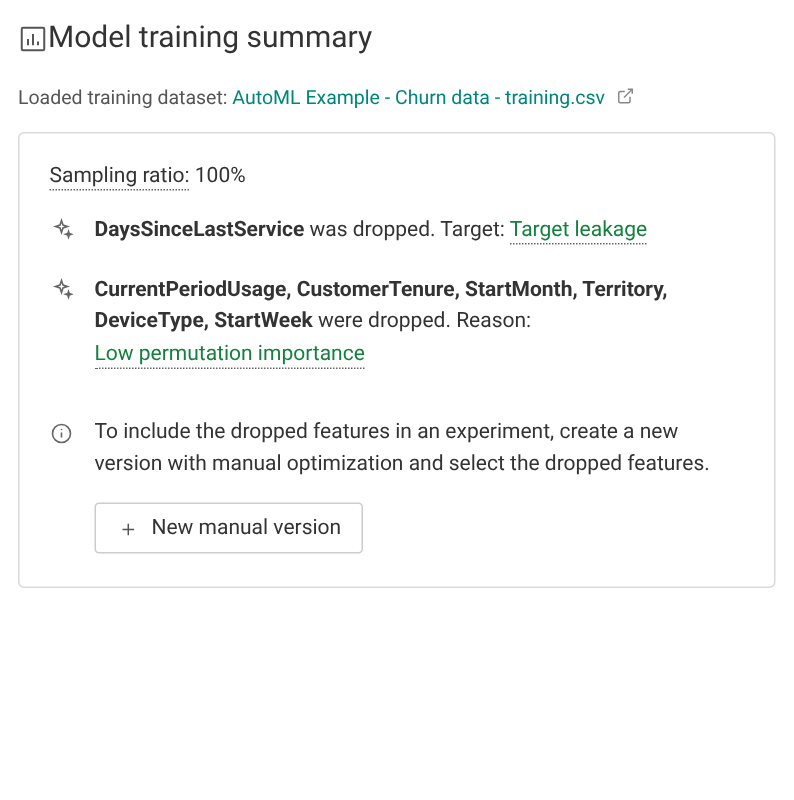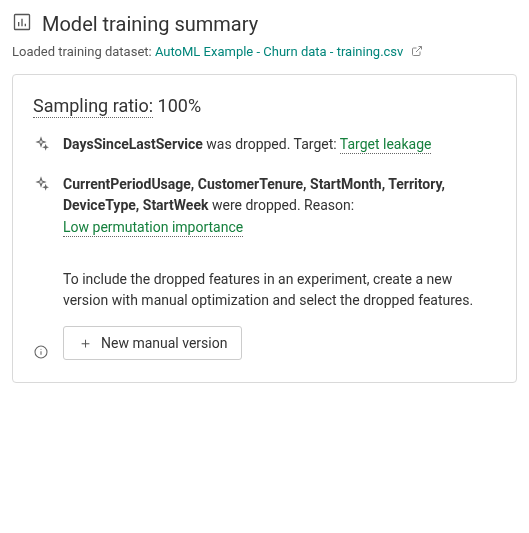--- a/index.html
+++ b/index.html
@@ -10,23 +10,22 @@
     body {
       font-family: -apple-system, BlinkMacSystemFont, "Segoe UI", Roboto, Helvetica, Arial, sans-serif;
       background: #ffffff;
       color: #333333;
       font-size: 14px;
       padding: 12px;
       width: 529px;
     }
     .header {
       display: flex;
-      align-items: flex-start;
-      gap: 10px;
-      margin-bottom: 8px;
+      align-items: flex-end;
+      margin-bottom: 22px;
     }
     .header-icon {
       width: 20px;
       height: 20px;
       color: #555;
       flex-shrink: 0;
     }
     .header-title {
       font-size: 20px;
       font-weight: 400;
@@ -49,21 +48,21 @@
       color: #888;
       margin-left: 4px;
     }
     .card {
       border: 1px solid #d9d9d9;
       border-radius: 4px;
       padding: 20px 20px 22px 20px;
       background: #ffffff;
     }
     .sampling-row {
-      font-size: 18px;
+      font-size: 14px;
       margin-bottom: 18px;
     }
     .underline-dotted {
       border-bottom: 1px dotted #666;
       padding-bottom: 1px;
     }
     .item-row {
       display: flex;
       align-items: flex-start;
       gap: 14px;
@@ -95,21 +94,20 @@
       font-weight: 700;
     }
     .reason-link {
       border-bottom: 1px dotted #666;
       padding-bottom: 1px;
       color: #15803d;
       cursor: pointer;
     }
     .info-section {
       margin-top: 30px;
-      align-items: flex-end;
     }
     .btn-row {
       margin-top: 14px;
     }
     .btn {
       display: inline-flex;
       align-items: center;
       gap: 8px;
       border: 1px solid #cccccc;
       background: #ffffff;

